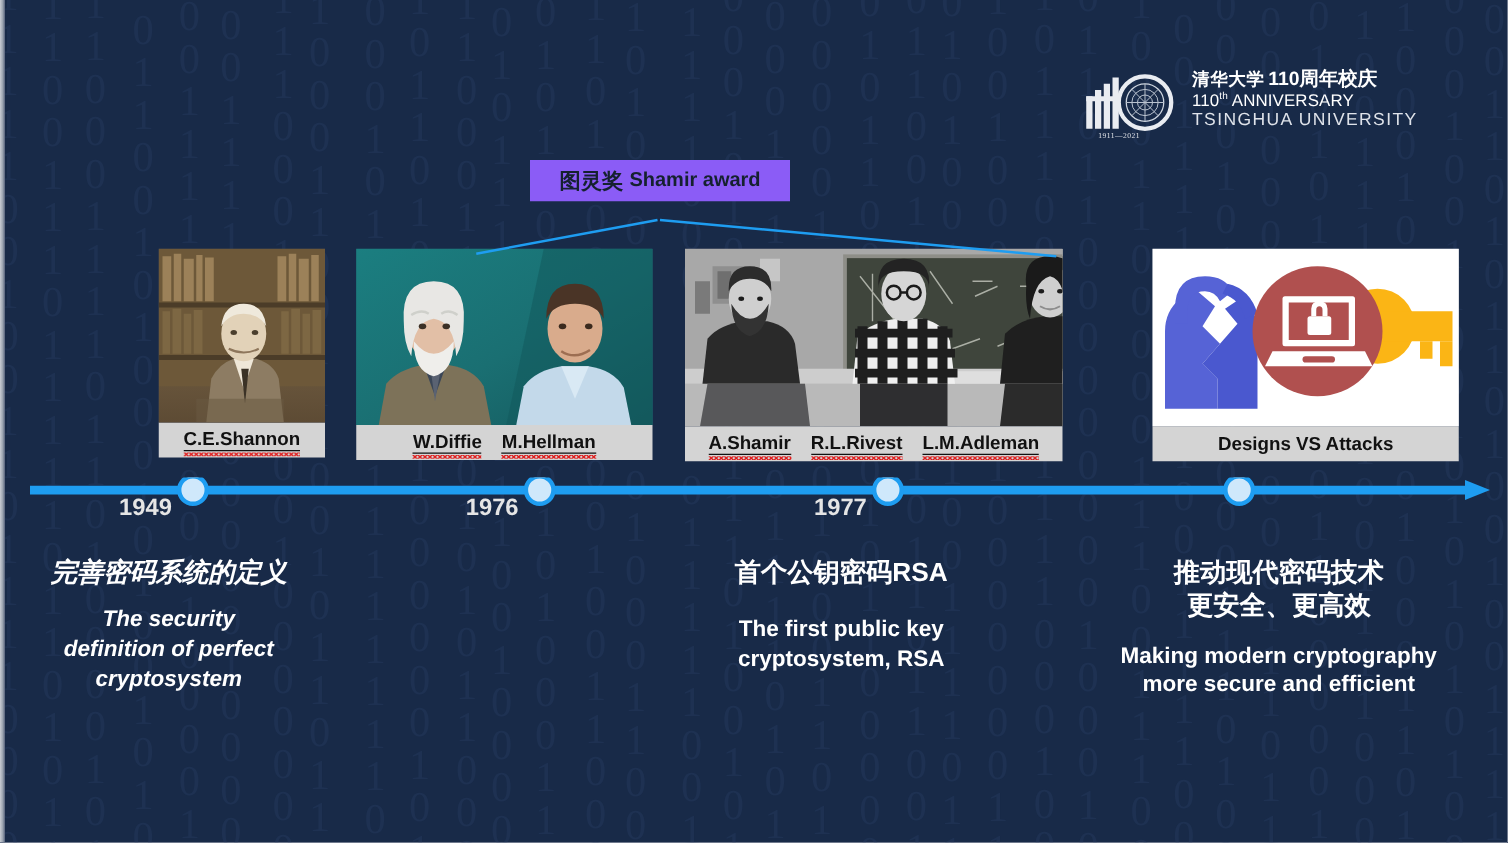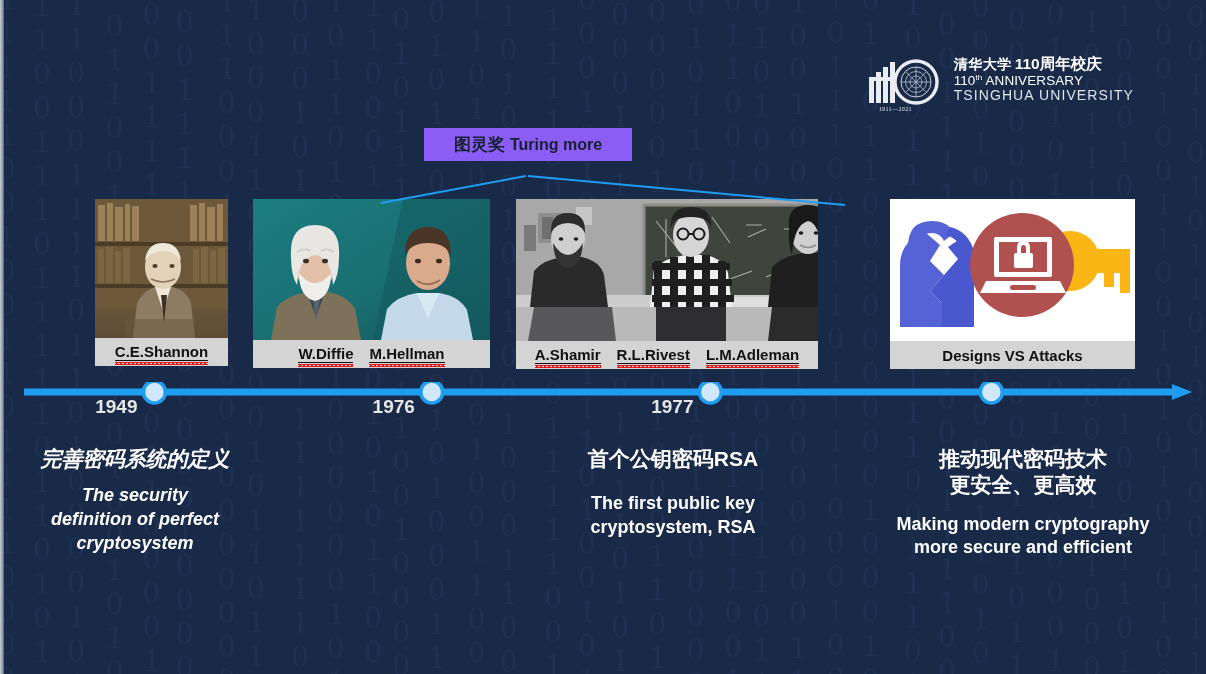--- a/index.html
+++ b/index.html
@@ -97,21 +97,21 @@
     background: #8b5cf6;
     display: flex; align-items: center; justify-content: center;
     z-index: 5;
     white-space: nowrap;
   }
   #turing-box .cn { font-size: 17px; font-weight: bold; color: #15212f; }
   #turing-box .en { font-size: 16px; font-weight: bold; color: #15212f; margin-left: 5px; }
   #turing-lines { position: absolute; left: 0; top: 0; width: 1206px; height: 674px; z-index: 4; pointer-events: none; }
 
   
-  .card { position: absolute; z-index: 3; }
+  .card { position: absolute; z-index: 3; margin-left: 32px; }
   .card .photo { width: 100%; position: relative; overflow: hidden; }
   .card .caption {
     background: #d4d4d4;
     height: 28px;
     display: flex; align-items: center; justify-content: center;
     gap: 16px;
     white-space: nowrap;
   }
   .card .caption .nm {
     font-size: 15px; font-weight: bold; color: #111111;
@@ -1000,21 +1000,21 @@
     </div>
   </div>
 
   <svg id="turing-lines">
     <path d="M526 176 L381 203" stroke="#1e9df1" stroke-width="2" fill="none"></path>
     <path d="M528 176 L845 205" stroke="#1e9df1" stroke-width="2" fill="none"></path>
   </svg>
 
   <div id="turing-box">
     <span class="cn">图灵奖</span>
-    <span class="en">Turing more</span>
+    <span class="en">Shamir award</span>
   </div>
 
   <div class="card" id="card-shannon">
     <div class="photo">
       <svg width="133" height="139" viewBox="0 0 133 139" aria-hidden="true">
         <defs>
           <linearGradient id="sepia" x1="0" y1="0" x2="0" y2="1">
             <stop offset="0%" stop-color="#8a7353"></stop>
               <stop offset="100%" stop-color="#5d4b34"></stop>
           </linearGradient>

